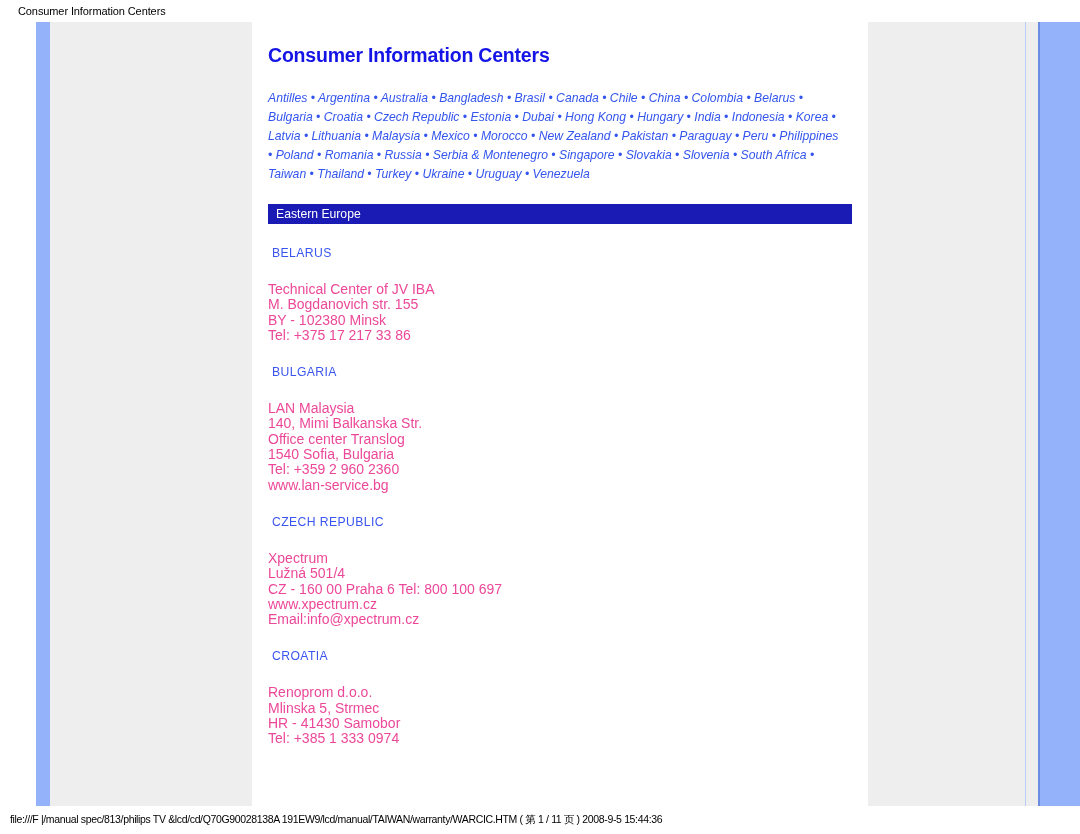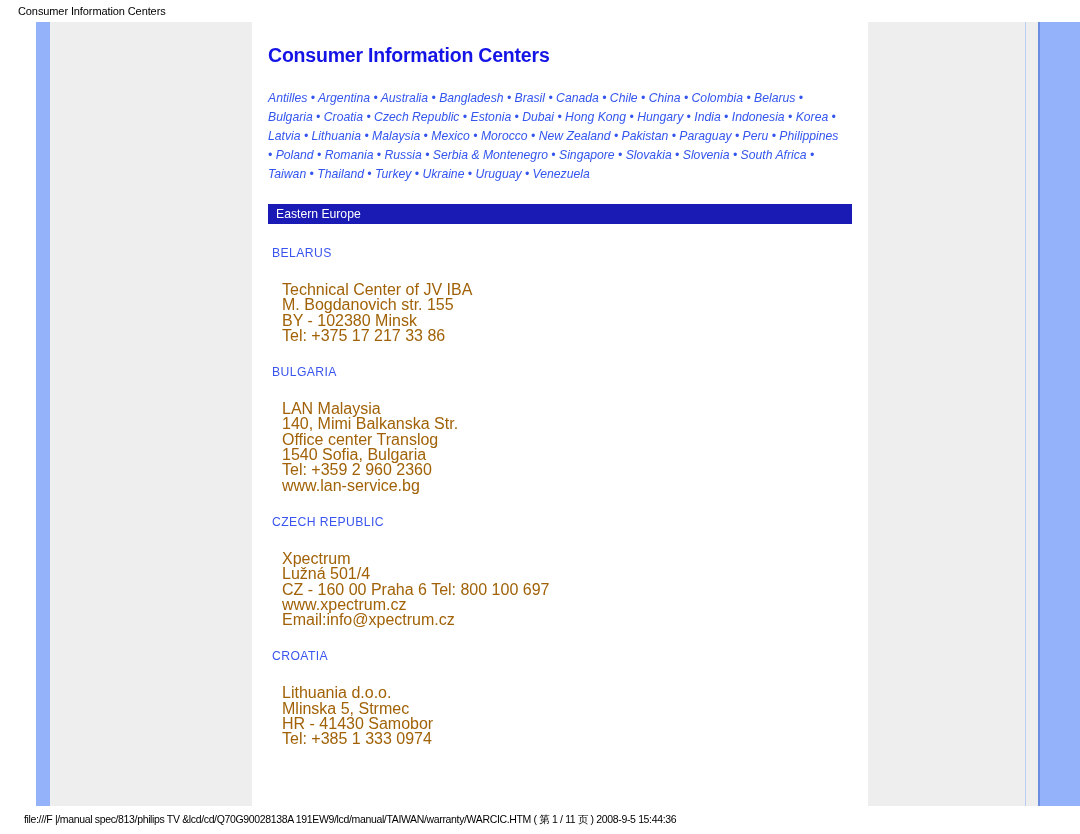--- a/index.html
+++ b/index.html
@@ -37,21 +37,21 @@
     left: 0;
     top: 808px;
     width: 1080px;
     height: 26px;
     line-height: 22px;
     font-size: 10.5px;
     color: #000000;
     white-space: nowrap;
   }
   .print-footer .ftr-text {
-    padding-left: 24px;
+    padding-left: 10px;
     font-size: 10.5px;
     letter-spacing: -0.35px;
     text-align: center;
   }
 
   
   .page-frame {
     position: absolute;
     left: 36px;
     top: 22px;
@@ -171,24 +171,23 @@
     margin-top: 22px;
   }
   .country-name {
     font-size: 12.2px;
     color: #3a55ef;
     letter-spacing: 0.4px;
     margin-left: 4px;
     margin-bottom: 22px;
   }
   .addr {
-    font-size: 16px;
-    color: #a16207;
+    font-size: 14px;
+    color: #ec4899;
     line-height: 15.3px;
-    margin-left: 14px;
   }
   .addr .line {
     display: block;
     white-space: pre;
   }
 </style>
 </head>
 <body>
 
 <div class="print-header">
@@ -241,21 +240,21 @@
           <span class="line">Xpectrum</span>
           <span class="line">Lužná 501/4</span>
           <span class="line">CZ - 160 00 Praha 6 Tel: 800 100 697</span>
           <span class="line">www.xpectrum.cz</span>
           <span class="line">Email:info@xpectrum.cz</span>
         </div>
       </div>
       <div class="country-block">
         <div class="country-name">CROATIA</div>
         <div class="addr">
-          <span class="line">Lithuania d.o.o.</span>
+          <span class="line">Renoprom d.o.o.</span>
           <span class="line">Mlinska 5, Strmec</span>
           <span class="line">HR - 41430 Samobor</span>
           <span class="line">Tel: +385 1 333 0974</span>
         </div>
       </div>
     </div>
 
 </div>
 
 <div class="print-footer">

